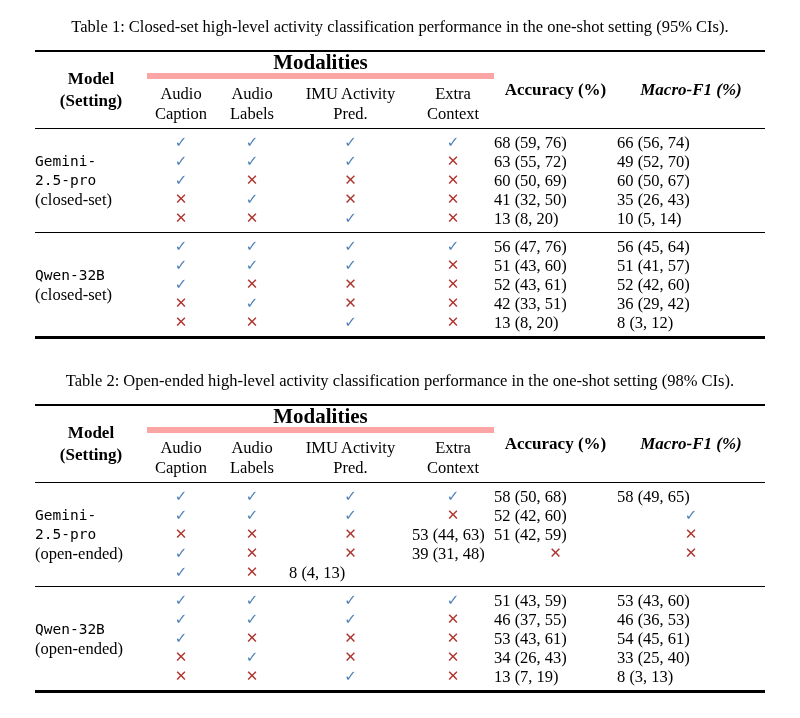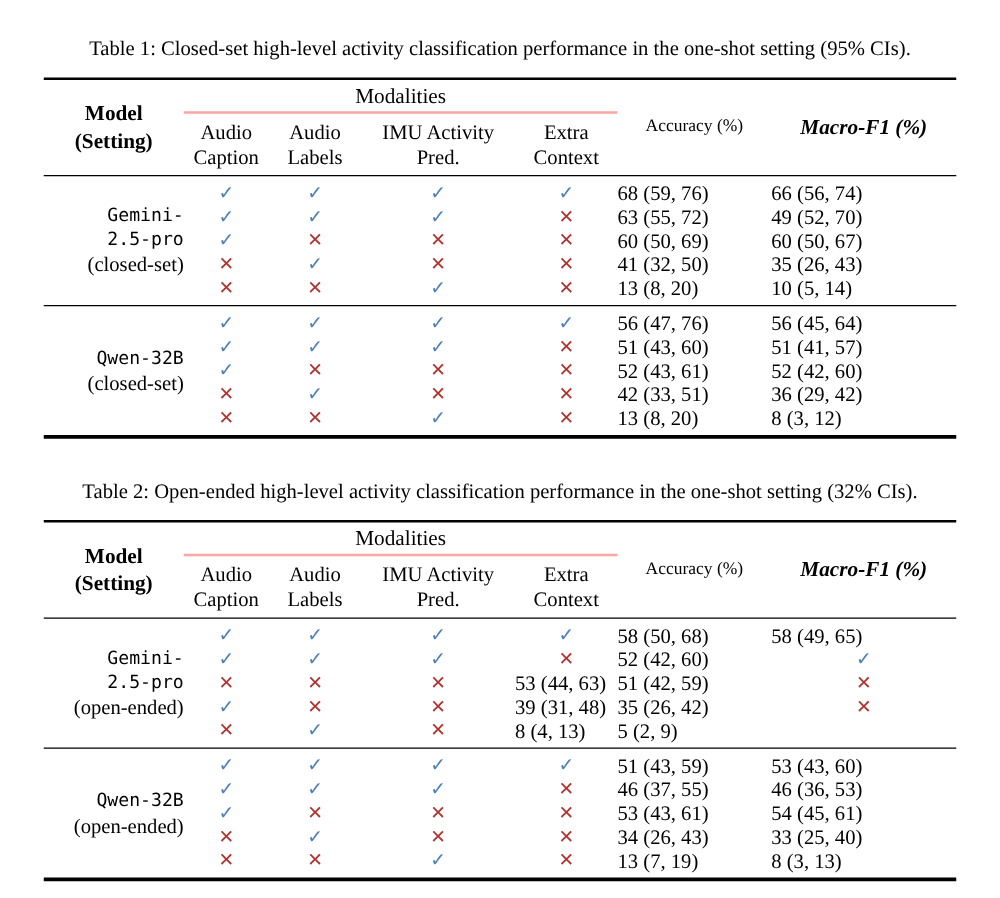--- a/index.html
+++ b/index.html
@@ -2,21 +2,21 @@
 <html style="--check: #4e81b7; --cross: #ae352f;"><head>
 <meta charset="utf-8">
 <style>
   html, body { margin: 0; padding: 0; background: #ffffff; }
   body {
     width: 800px; height: 718px; overflow: hidden;
     font-family: "Liberation Serif", serif; color: #000;
     -webkit-font-smoothing: antialiased;
   }
   :root { --check: #4e81b7; --cross: #ae352f; }
-  #content { padding-top: 28px; }
+  #content { padding-top: 16px; }
   .section + .section { margin-top: 31px; }
   .caption {
     text-align: center; font-size: 16.5px; line-height: 21px;
     margin: 0 15px 13px 15px;
   }
   .tbl {
     width: 730px; margin: 0 auto;
     border-top: 2px solid #000; border-bottom: 3px solid #000;
   }
   .grid7 {
@@ -30,34 +30,34 @@
   }
   .cell { text-align: center; }
   .model-head {
     grid-column: 1; grid-row: 1 / 3;
     font-weight: bold; font-size: 17px; line-height: 1.3;
   }
   .mod-group {
     grid-column: 2 / 6; grid-row: 1;
     align-self: stretch;
     display: flex; align-items: center; justify-content: center;
-    font-weight: normal; font-size: 17px;
-    border-bottom: 2px solid #fca5a5;
+    font-weight: bold; font-size: 21px;
+    border-bottom: 6px solid #fca5a5;
   }
   .subhead {
     grid-row: 2; font-weight: normal; font-size: 16.5px; line-height: 1.2;
     align-self: center;
   }
-  .acc-head { grid-column: 6; grid-row: 1 / 3; font-weight: normal; font-size: 14px; }
+  .acc-head { grid-column: 6; grid-row: 1 / 3; font-weight: bold; font-size: 17px; }
   .f1-head  { grid-column: 7; grid-row: 1 / 3; font-weight: bold; font-size: 17px; font-style: italic; }
   .block { padding: 4px 0; }
   .block:not(:last-child) { border-bottom: 1.5px solid #000; }
   .model-cell {
     grid-column: 1; grid-row: 1 / 6;
-    align-self: center; text-align: right;
+    align-self: center; text-align: left;
   }
   .model-name {
     font-family: "DejaVu Sans Mono", monospace;
     font-size: 14.5px; line-height: 19px;
   }
   .model-setting { font-size: 16.5px; line-height: 19px; }
   .mark {
     height: 19px; line-height: 19px; text-align: center;
     font-family: "DejaVu Sans", sans-serif;
     font-size: 15px; font-weight: bold;
@@ -167,21 +167,21 @@
           <div class="mark cross">✕</div>
           <div class="mark cross">✕</div>
           <div class="mark check">✓</div>
           <div class="mark cross">✕</div>
           <div class="val">13 (8, 20)</div>
           <div class="val">8 (3, 12)</div>
         </div>
       </div>
     </div>
     <div class="section">
-      <div class="caption">Table 2: Open-ended high-level activity classification performance in the one-shot setting (32% CIs).</div>
+      <div class="caption">Table 2: Open-ended high-level activity classification performance in the one-shot setting (98% CIs).</div>
       <div class="tbl">
         <div class="grid7 thead">
           <div class="cell model-head">
             <div>Model</div>
             <div>(Setting)</div>
           </div>
           <div class="cell mod-group">Modalities</div>
           <div class="cell acc-head">Accuracy (%)</div>
           <div class="cell f1-head">Macro-F1 (%)</div>
           <div class="cell subhead" style="grid-column: 2;">
@@ -222,27 +222,25 @@
           <div class="mark cross">✕</div>
           <div class="mark cross">✕</div>
           <div class="mark cross">✕</div>
           <div class="val">53 (44, 63)</div>
           <div class="val">51 (42, 59)</div>
           <div class="mark cross">✕</div>
           <div class="mark check">✓</div>
           <div class="mark cross">✕</div>
           <div class="mark cross">✕</div>
           <div class="val">39 (31, 48)</div>
-          <div class="val">35 (26, 42)</div>
           <div class="mark cross">✕</div>
           <div class="mark cross">✕</div>
           <div class="mark check">✓</div>
           <div class="mark cross">✕</div>
           <div class="val">8 (4, 13)</div>
-          <div class="val">5 (2, 9)</div>
         </div>
         <div class="grid7 block">
           <div class="model-cell">
             <div class="model-name">Qwen-32B</div>
             <div class="model-setting">(open-ended)</div>
           </div>
           <div class="mark check">✓</div>
           <div class="mark check">✓</div>
           <div class="mark check">✓</div>
           <div class="mark check">✓</div>

